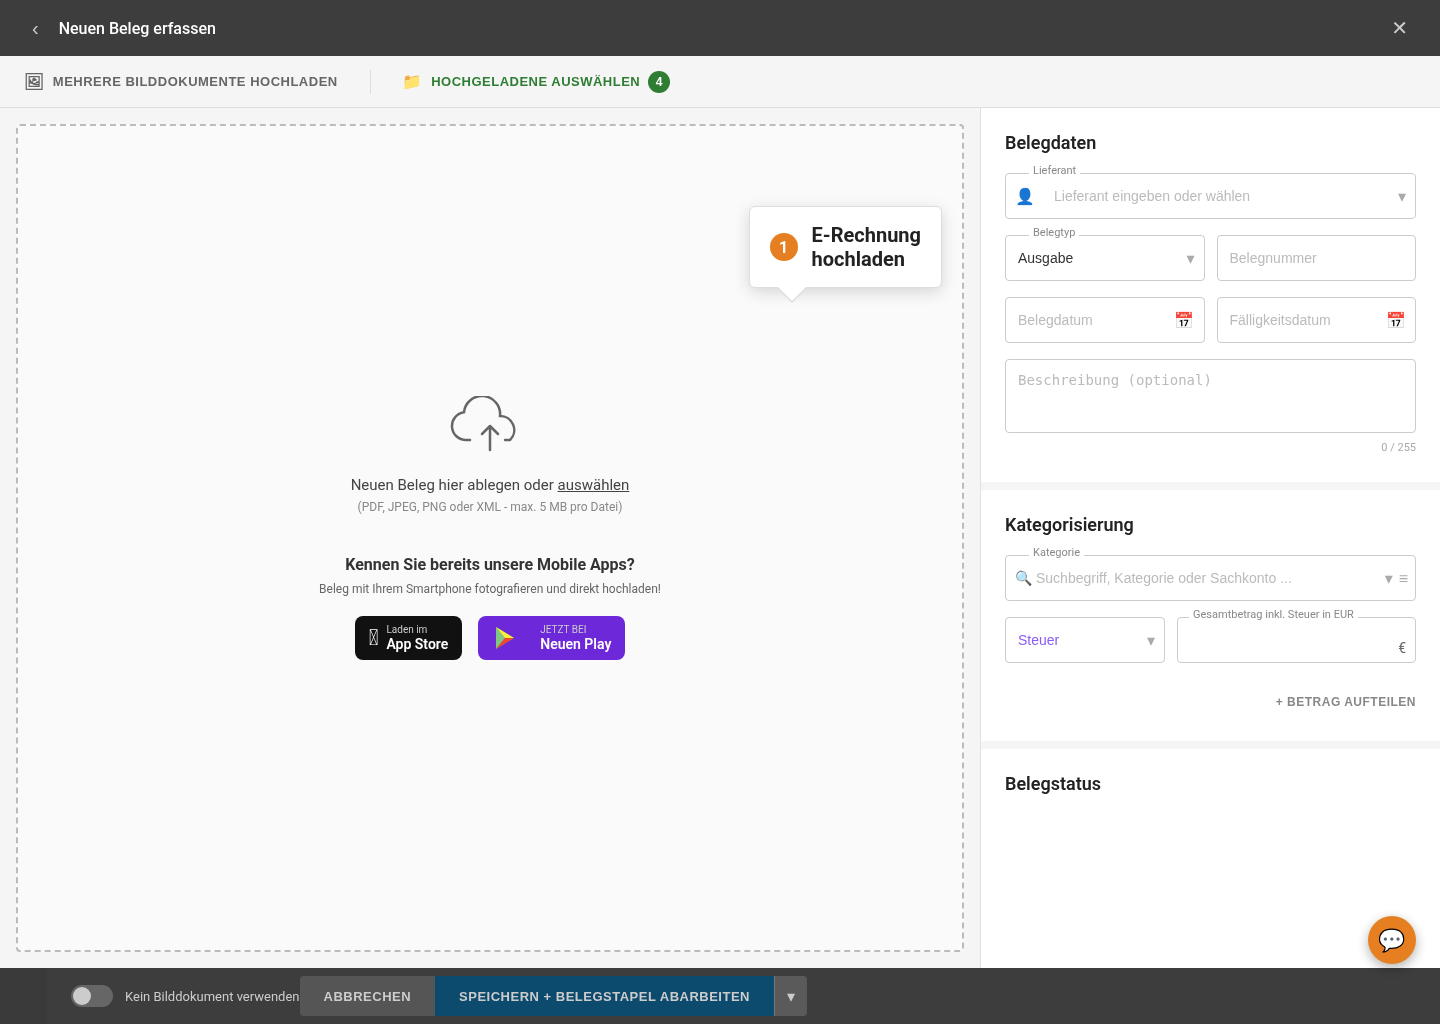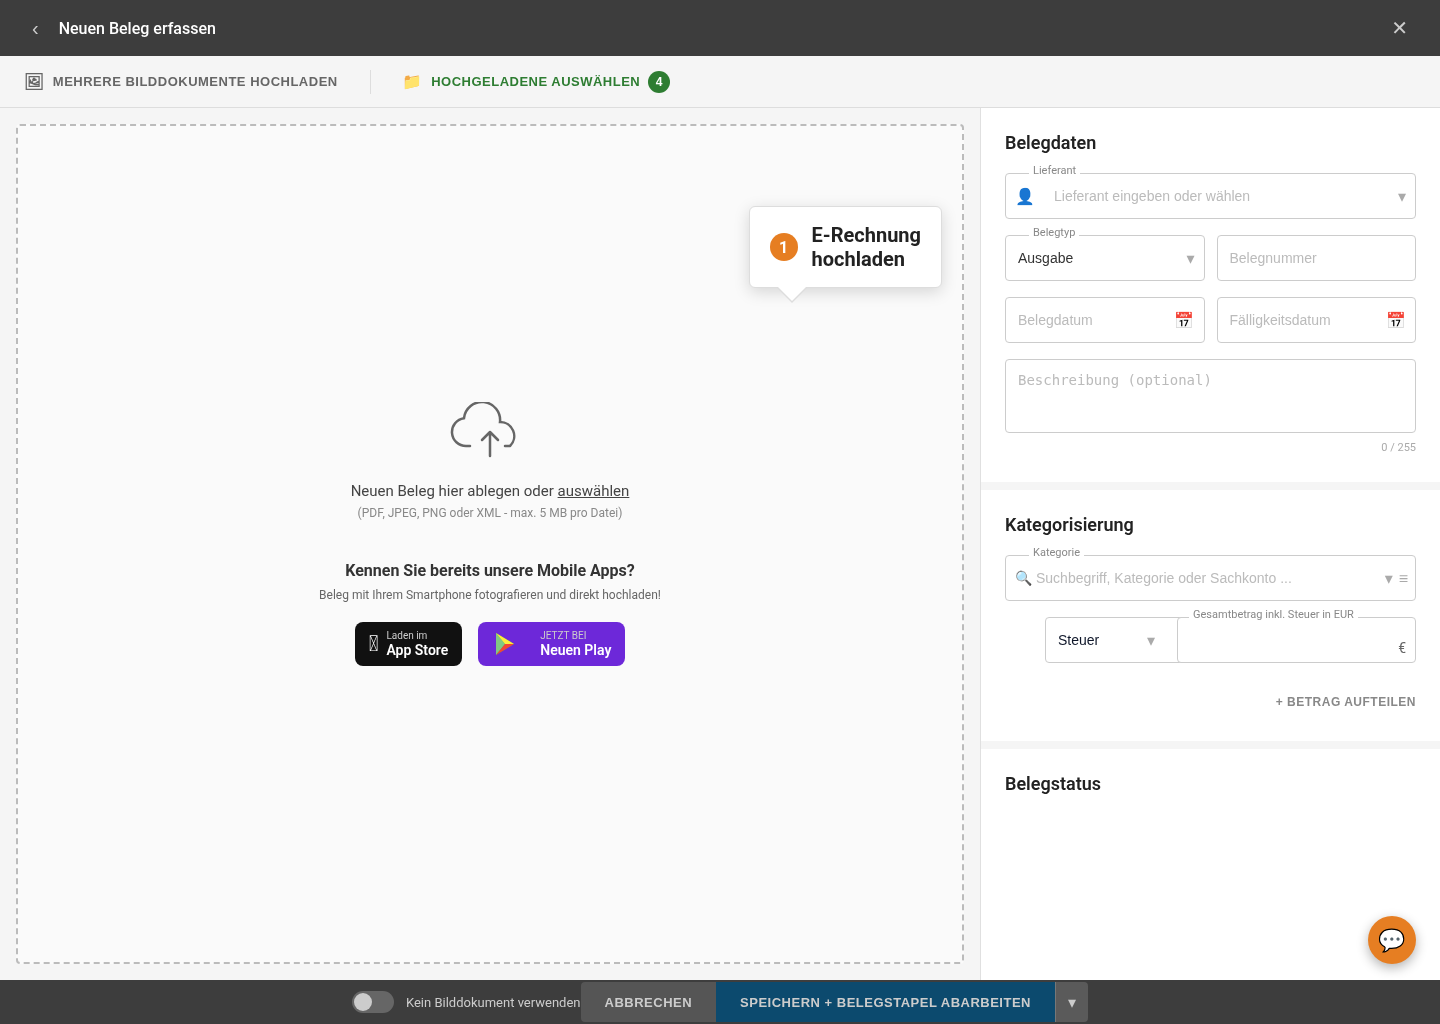--- a/index.html
+++ b/index.html
@@ -489,24 +489,25 @@
     .chat-bubble-icon {
       color: white;
       font-size: 22px;
     }
 
     
     .modal-footer {
       background: #3d3d3d;
       display: flex;
       align-items: center;
-      justify-content: center;
+      justify-content: flex-start;
       padding: 0 24px;
-      height: 44px;
+      height: 56px;
       flex-shrink: 0;
+      margin-left: 47px;
     }
     .footer-left {
       display: flex;
       align-items: center;
       gap: 12px;
     }
     .toggle-switch {
       width: 42px;
       height: 22px;
       background: #666;
@@ -716,21 +717,21 @@
             <div class="right-icons">
               <span>▾</span>
               <span>≡</span>
             </div>
           </div>
         </div>
 
         <div class="betrag-row">
           <div class="steuer-field form-field">
             <div class="select-wrapper">
-              <select class="select-input" style="color:#0f172a;margin-left:40px;">
+              <select class="select-input" style="color:#8b5cf6;">
                 <option>Steuer</option>
               </select>
             </div>
           </div>
           <div class="betrag-field">
             <label>Gesamtbetrag inkl. Steuer in EUR</label>
             <input type="text" class="betrag-input" style="">
             <span class="betrag-suffix">€</span>
           </div>
         </div>

